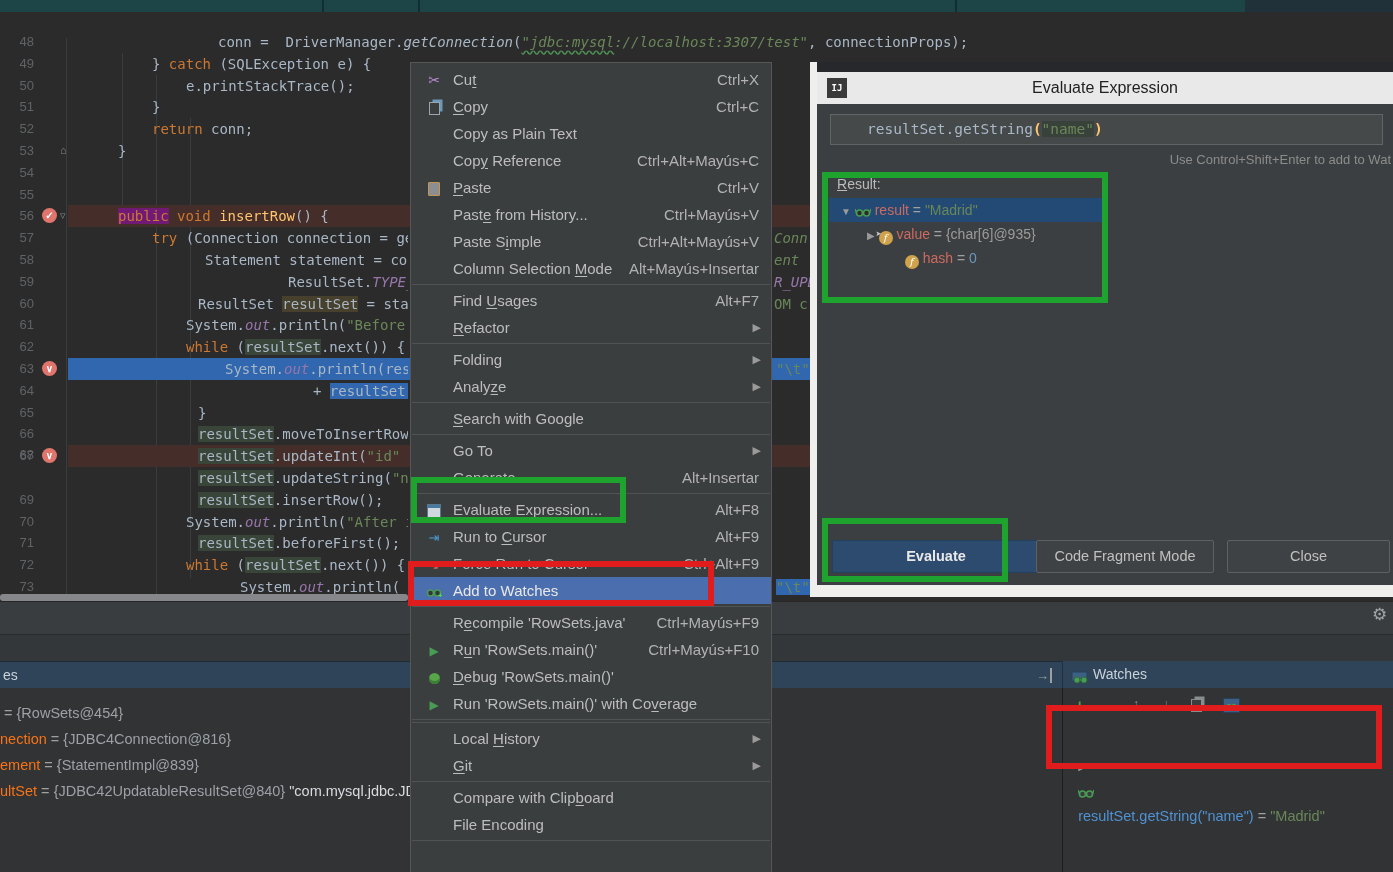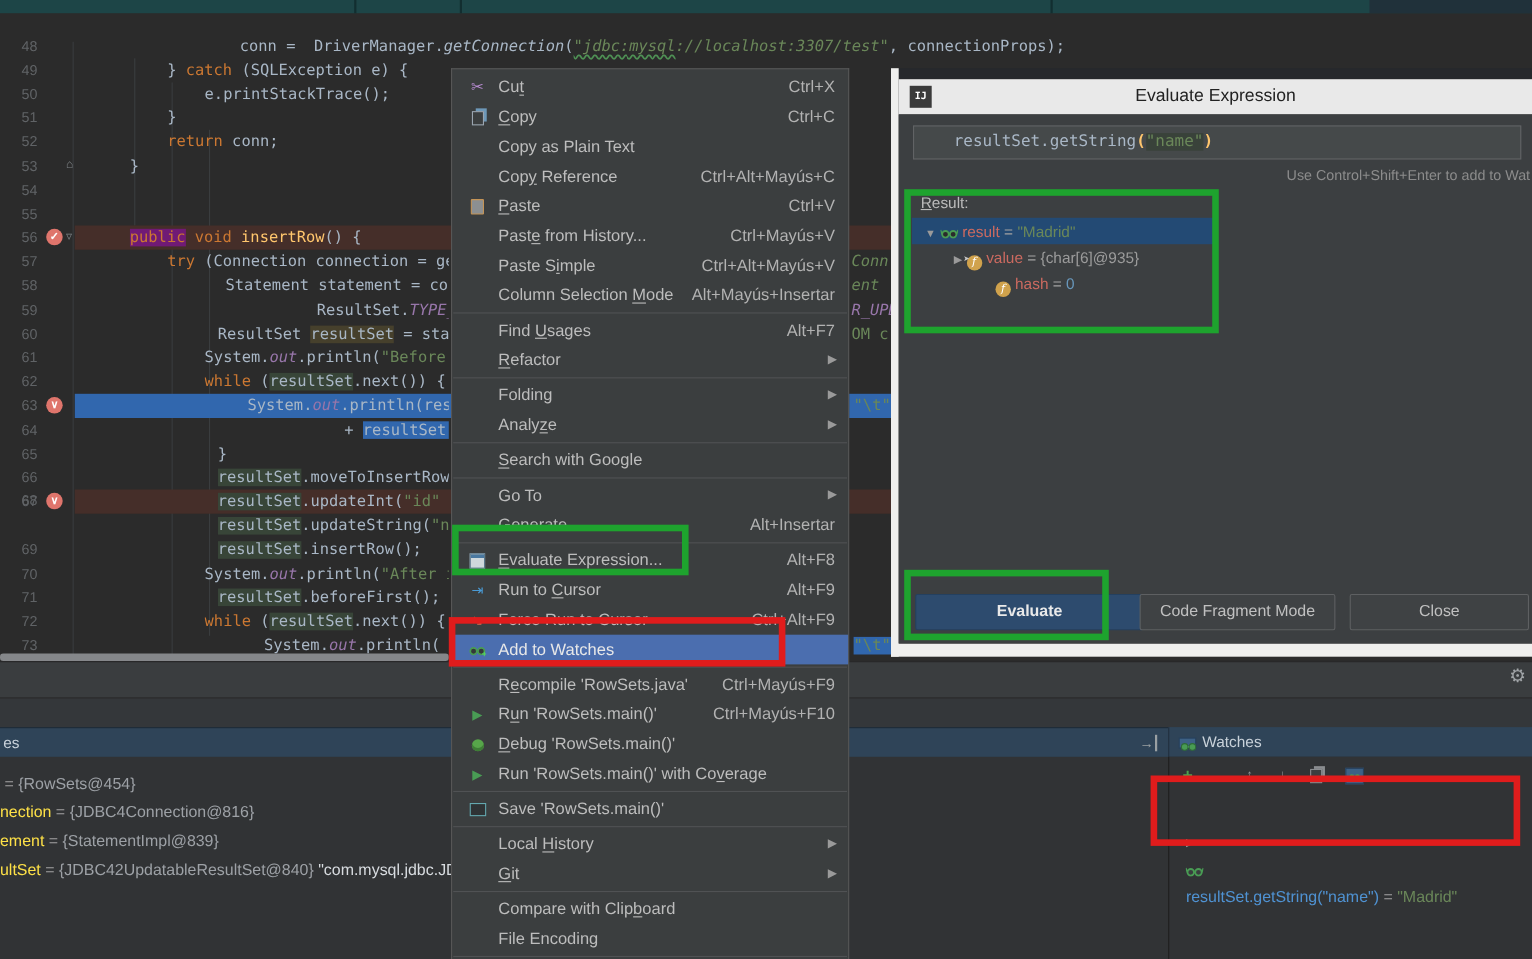--- a/index.html
+++ b/index.html
@@ -48,21 +48,21 @@
   #band2{left:0;top:634px;width:1393px;height:27px;background:#34373a;border-top:1px solid #2a2a2a;}
   #gear{left:1372px;top:604px;color:#a0a4a7;font-size:17px;cursor:pointer;}
 
   
   #dbg-hdr-l{left:0;top:661px;width:1062px;height:27px;background:#2f4458;border-top:1px solid #1f2b36;}
   #dbg-hdr-r{left:1062px;top:661px;width:331px;height:27px;background:#2f4458;border-left:1px solid #223040;}
   .hdr-txt{color:#c9d2da;font-size:14px;line-height:27px;}
   #pane-l{left:0;top:688px;width:1062px;height:184px;background:#313335;}
   #pane-r{left:1062px;top:688px;width:331px;height:184px;background:#313335;border-left:1px solid #1f1f1f;}
   .var-row{left:0;width:1050px;height:26px;line-height:26px;font-size:14.5px;white-space:pre;}
-  .var-name{color:#fde047;}
+  .var-name{color:#f97316;}
   .var-eq{color:#a0a0a0;}
   .var-val{color:#9da1a6;}
   .var-extra{color:#d8dce0;}
   .wt-ic{color:#8f9396;font-size:13px;}
   #watch-row{left:1062px;top:728px;width:320px;height:25px;line-height:25px;font-size:14.5px;white-space:pre;}
   .watch-expr{color:#4f92d2;}
   .watch-val{color:#6a8759;}
 
   
   #menu{left:410px;top:62px;width:362px;height:810px;background:#3b3e3f;border:1px solid #565656;border-bottom:none;
@@ -377,24 +377,20 @@
       </div>
       <div class="m-item">
         <span class="m-ic"><span class="ic ic-bug"></span></span>
         <span class="m-label"><u>D</u>ebug 'RowSets.main()'</span>
       </div>
       <div class="m-item">
         <span class="m-ic"><span style="color:#499c54;font-size:12px">▶</span></span>
         <span class="m-label">Run 'RowSets.main()' with Co<u>v</u>erage</span>
       </div>
       <div class="m-sep"></div>
-      <div class="m-item">
-        <span class="m-ic"><span class="ic ic-save"></span></span>
-        <span class="m-label">Save 'RowSets.main()'</span>
-      </div>
       <div class="m-sep"></div>
       <div class="m-item">
         <span class="m-ic"></span>
         <span class="m-label">Local <u>H</u>istory</span>
         <span class="m-arrow">▶</span>
       </div>
       <div class="m-item">
         <span class="m-ic"></span>
         <span class="m-label"><u>G</u>it</span>
         <span class="m-arrow">▶</span>

